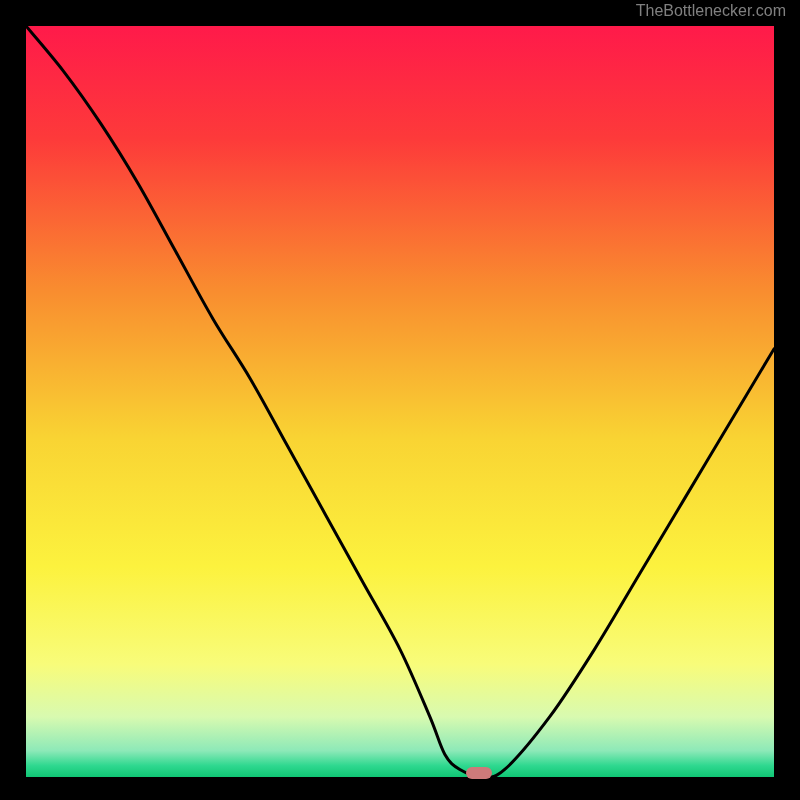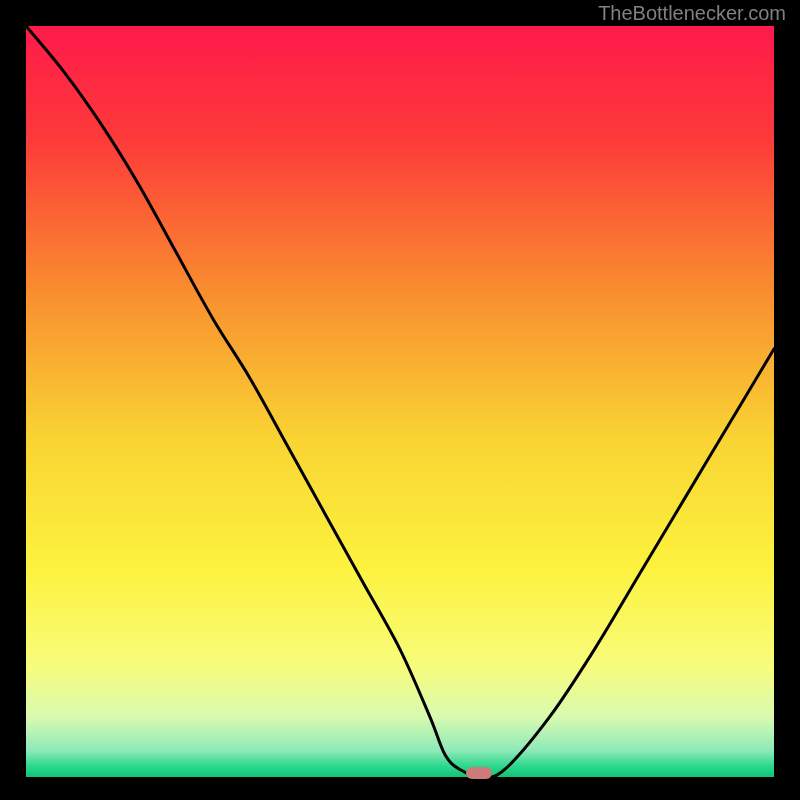--- a/index.html
+++ b/index.html
@@ -14,21 +14,21 @@
     position: relative;
     width: 800px;
     height: 800px;
     background: #000;
   }
   .watermark {
     position: absolute;
     top: 2px;
     right: 14px;
     color: #808080;
-    font-size: 20px;
+    font-size: 16px;
     font-weight: 500;
     z-index: 10;
   }
   .plot-area {
     position: absolute;
     left: 26px;
     top: 26px;
     width: 748px;
     height: 751px;
   }

